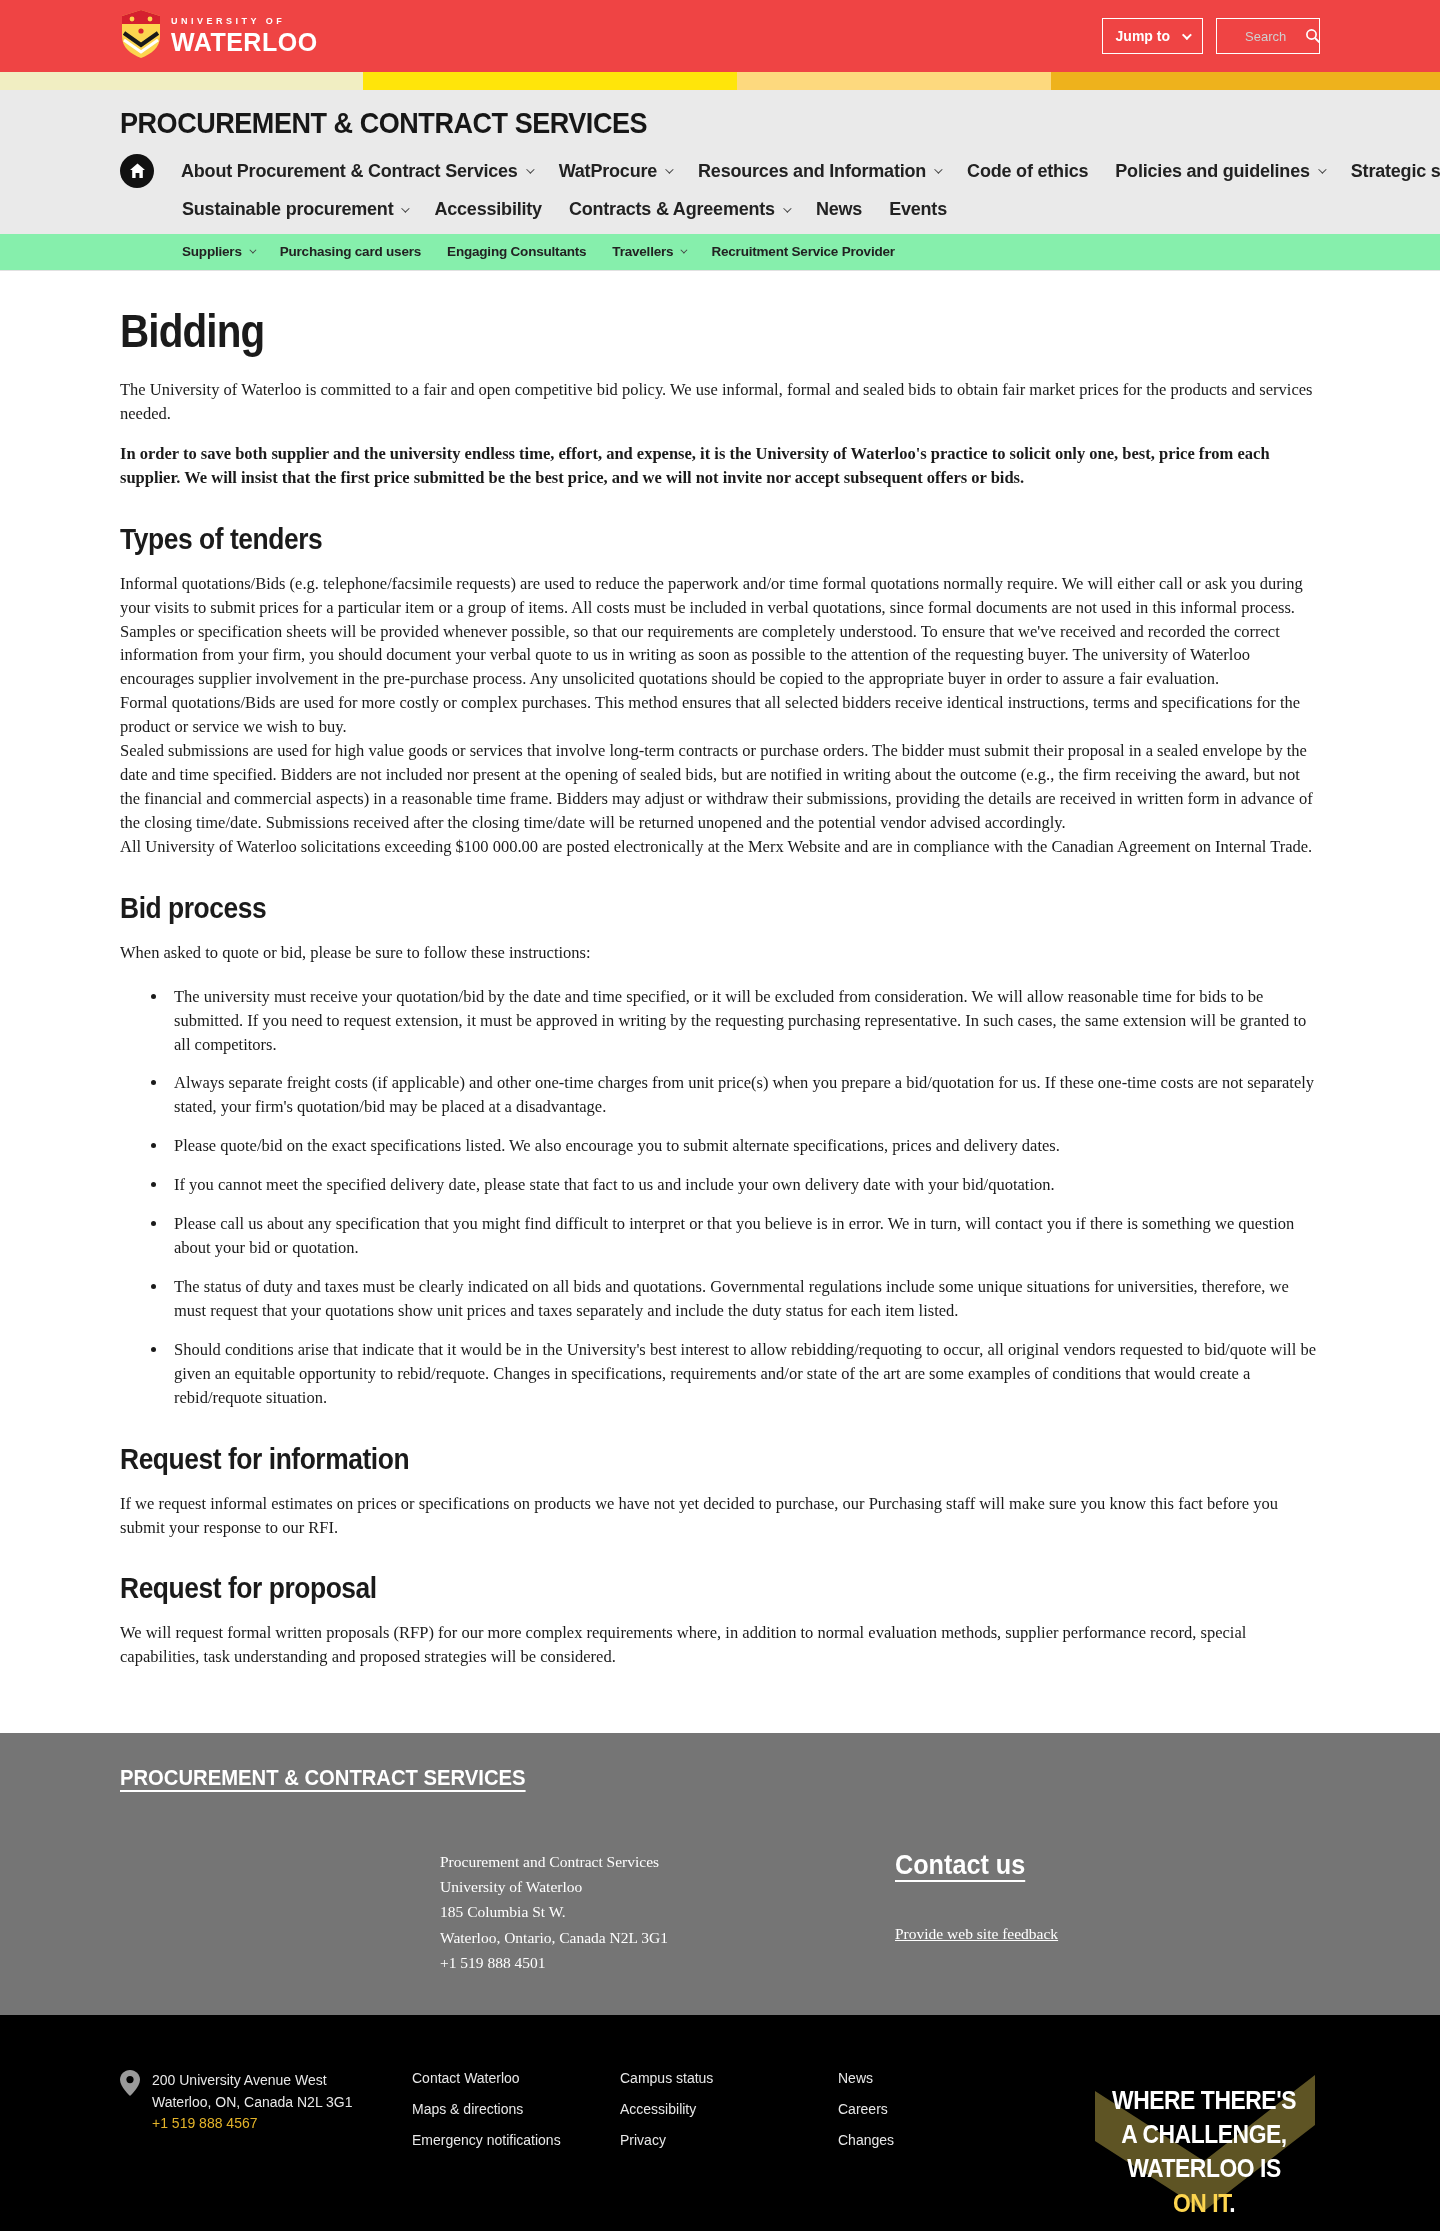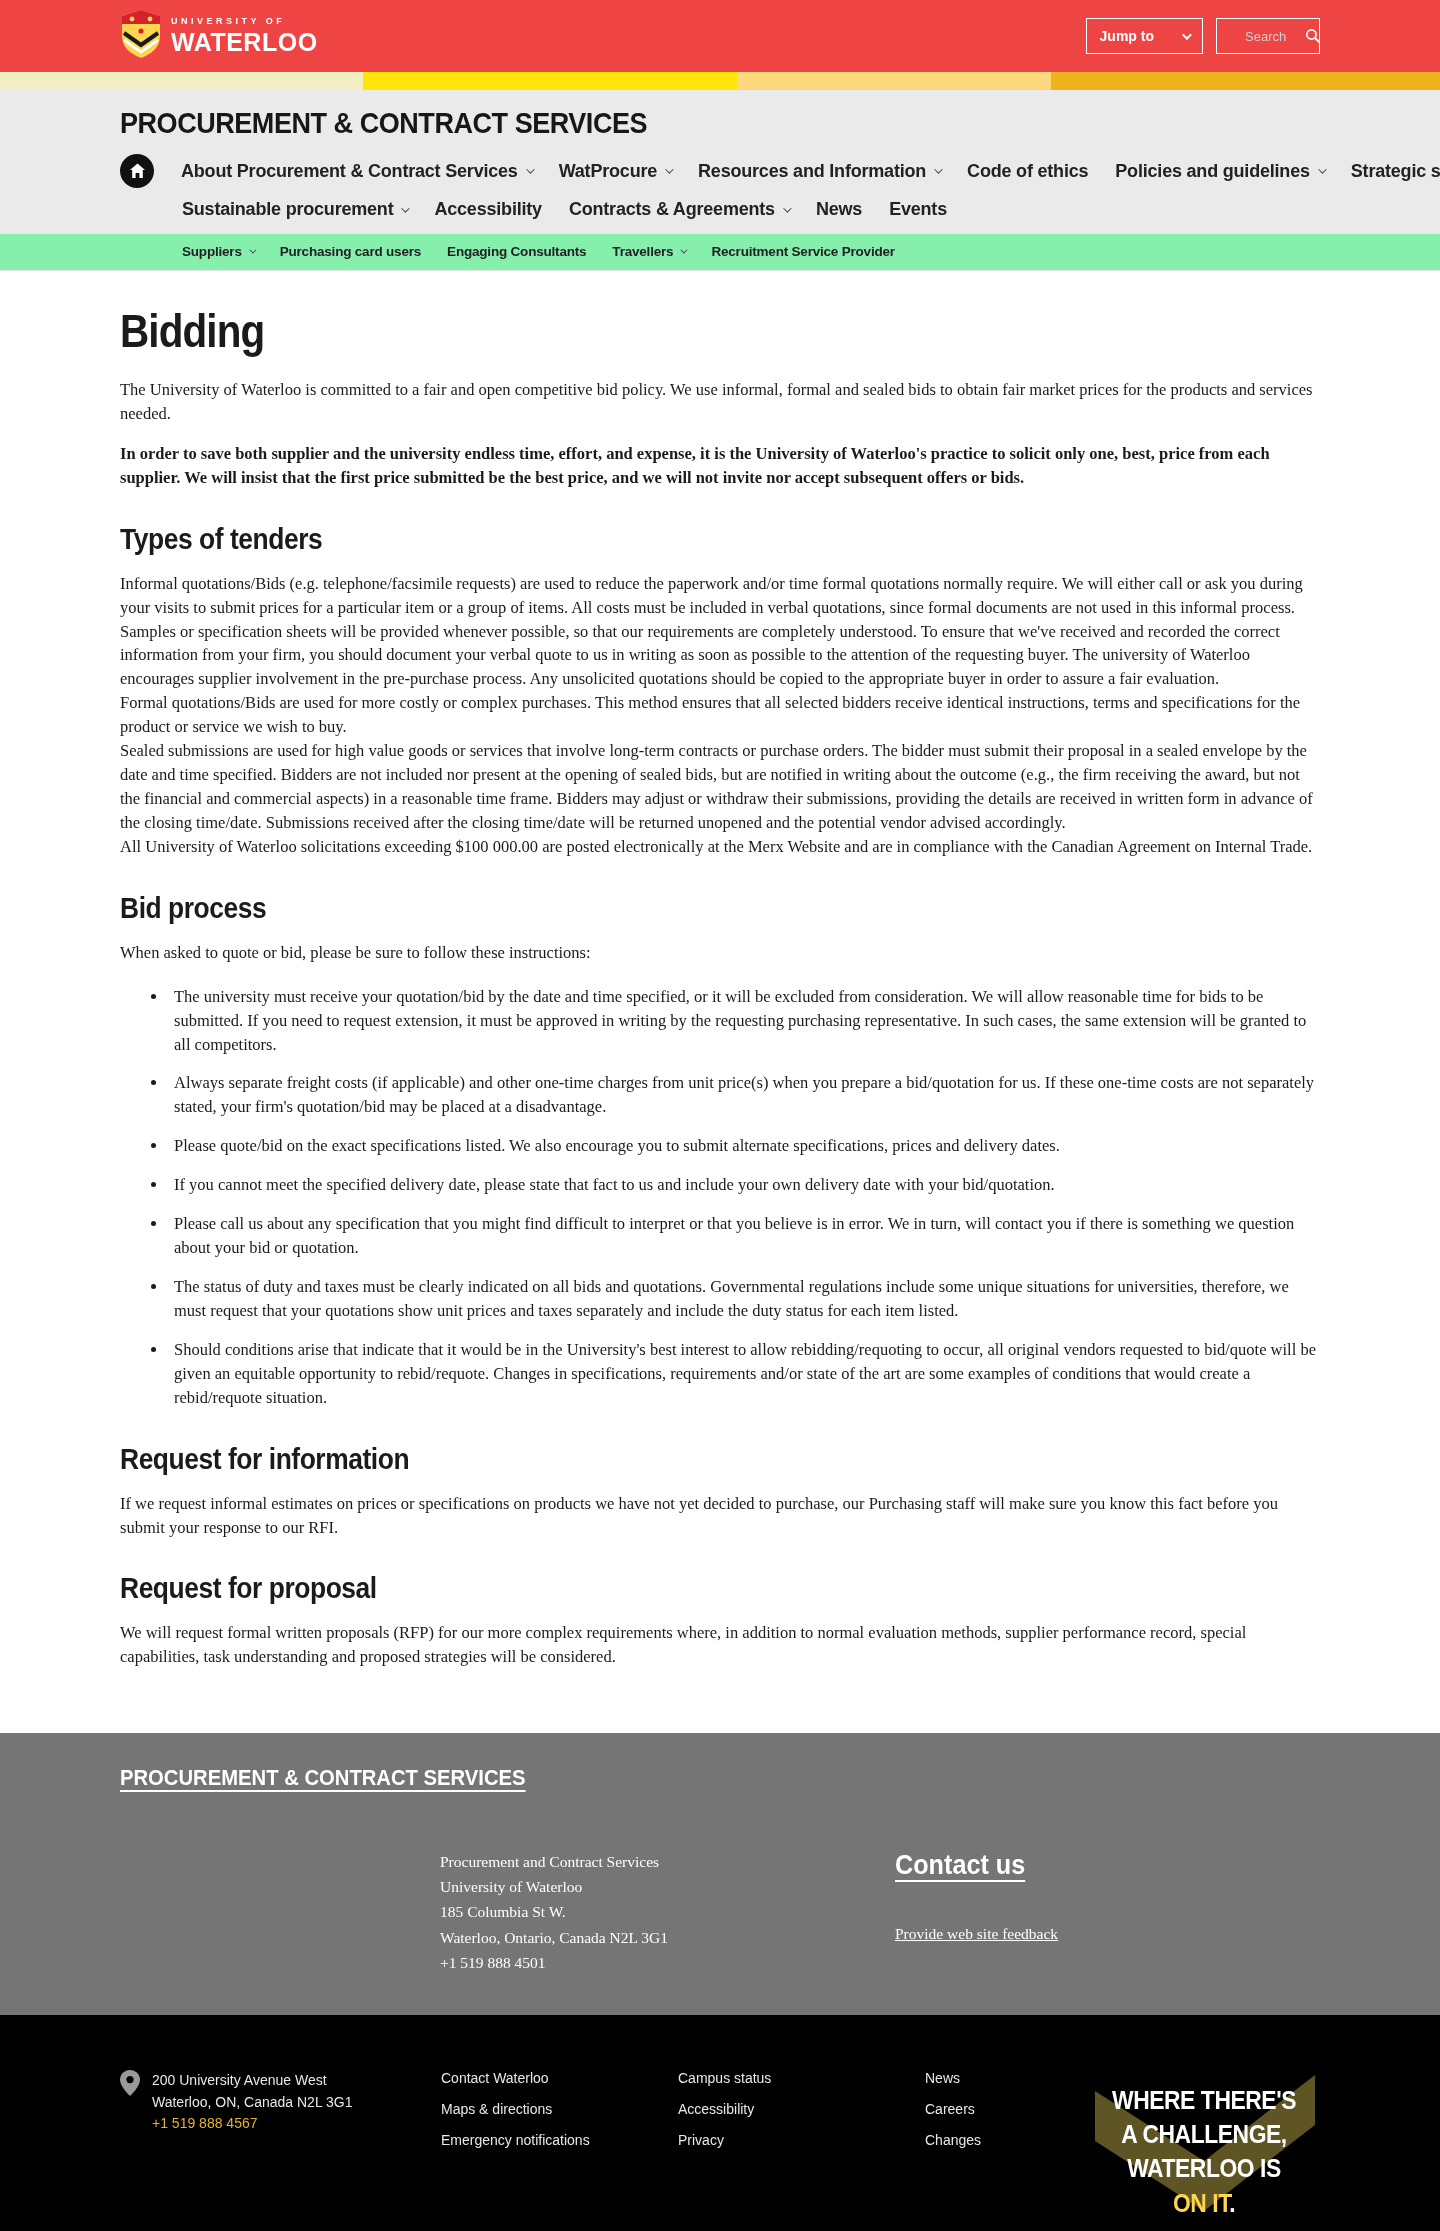--- a/index.html
+++ b/index.html
@@ -12,21 +12,21 @@
 
   
   .topbar { height:72px; background:#ef4444; display:flex; align-items:center; }
   .topbar-inner { width:1200px; margin:0 auto; display:flex; align-items:center; }
   .uw-logo { display:flex; align-items:center; gap:9px; text-decoration:none; }
   .uw-logo-text { color:#fff; line-height:1; }
   .uw-logo-small { font-size:9px; letter-spacing:3.5px; font-weight:700; margin-bottom:4px; }
   .uw-logo-large { font-size:25px; font-weight:700; letter-spacing:0.5px;text-align:center; }
   .topbar-right { margin-left:auto; display:flex; gap:13px; align-items:center; }
   .jump-btn { border:1px solid #fff; background:transparent; color:#fff; height:36px;
-    padding:0 13px; font-size:14px; font-weight:700; display:flex; align-items:center; gap:28px;
+    padding:0 13px; font-size:14px; font-weight:700; display:flex; align-items:center; gap:12px;
     font-family:"Liberation Sans", sans-serif; cursor:pointer; }
   .search-box { border:1px solid #fff; height:36px; width:104px; display:flex; align-items:center; padding:0 26px; }
   .search-box input { background:transparent; border:none; outline:none; color:#fff; width:62px; font-size:13px;
     font-family:"Liberation Sans", sans-serif; }
   .search-box input::placeholder { color:#cfcfcf; }
   .chev { display:inline-block; width:7px; height:7px; border-right:2px solid currentColor;
     border-bottom:2px solid currentColor; transform:rotate(45deg) translateY(-2px); }
 
   
   .stripe { height:18px; display:flex; }
@@ -78,21 +78,21 @@
     transform:scaleX(0.9); transform-origin:0 50%; display:inline-block; color:#fff; }
   .feedback-link { display:inline-block; margin-top:44px; color:#fff; font-family:"Liberation Serif", serif;
     font-size:15.5px; text-decoration:underline; }
 
   
   .global-footer { background:#000; color:#fff; position:relative; padding:55px 0 0; }
   .gf-row { display:flex; }
   .gf-address { display:flex; gap:12px; width:292px; flex:0 0 auto; }
   .gf-address-text { font-size:14px; line-height:1.55; color:#e8e8e8; }
   .gf-phone { color:#e4b429; text-decoration:none; }
-  .gf-col { width:208px; flex:0 0 auto;margin-left:29px; }
+  .gf-col { width:208px; flex:0 0 auto; }
   .gf-col.wide { width:218px; }
   .gf-col a { display:block; color:#e8e8e8; text-decoration:none; font-size:14px; margin-bottom:15px; }
   .banner { position:absolute; right:115px; top:18px; width:242px; height:255px; }
   .banner svg.chevron-bg { position:absolute; left:0; top:0; }
   .banner-text { position:relative; text-align:center; padding-top:50px; font-weight:700;
     font-size:26px; line-height:1.32; color:#fff; letter-spacing:-0.5px;
     transform:scaleX(0.88); transform-origin:50% 0; }
   .banner-gold { color:#fdd54f; }
   .land-row { display:flex; margin-top:66px; align-items:flex-start; }
   .land-text { width:662px; font-size:13px; line-height:1.62; color:#ededed; }

